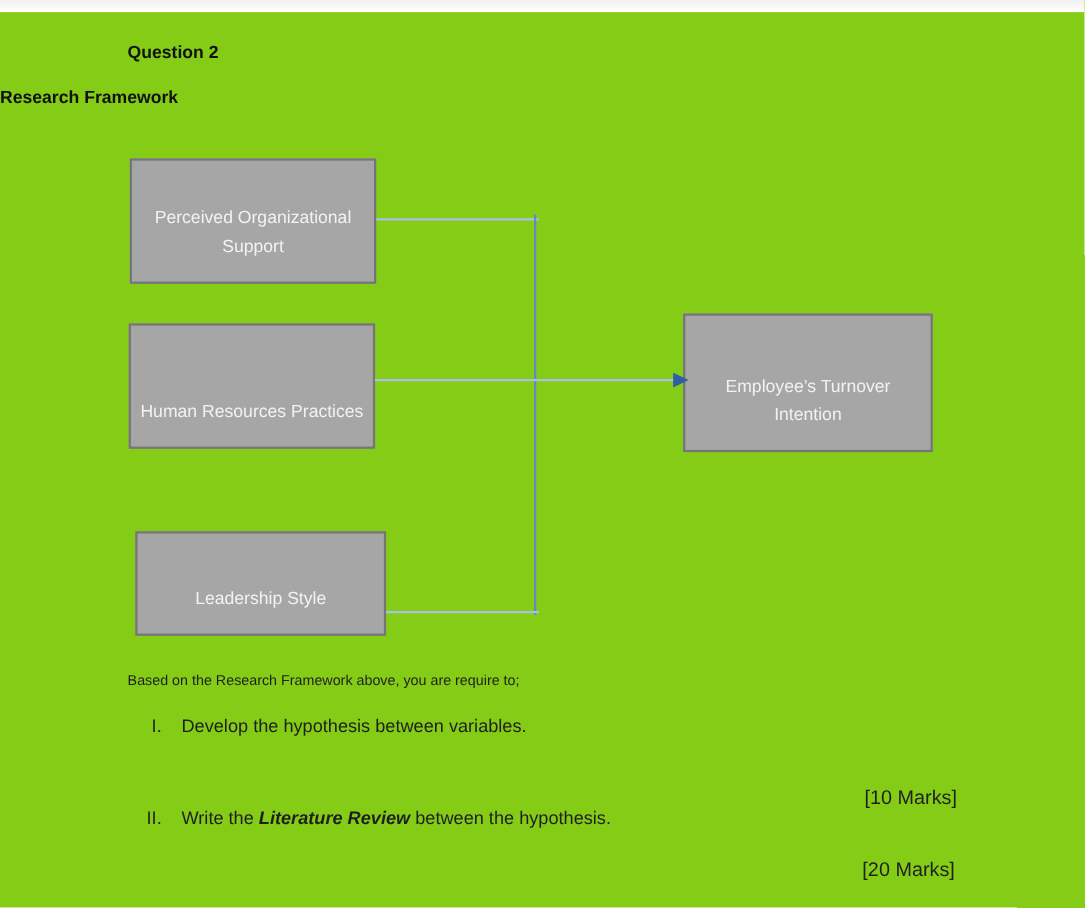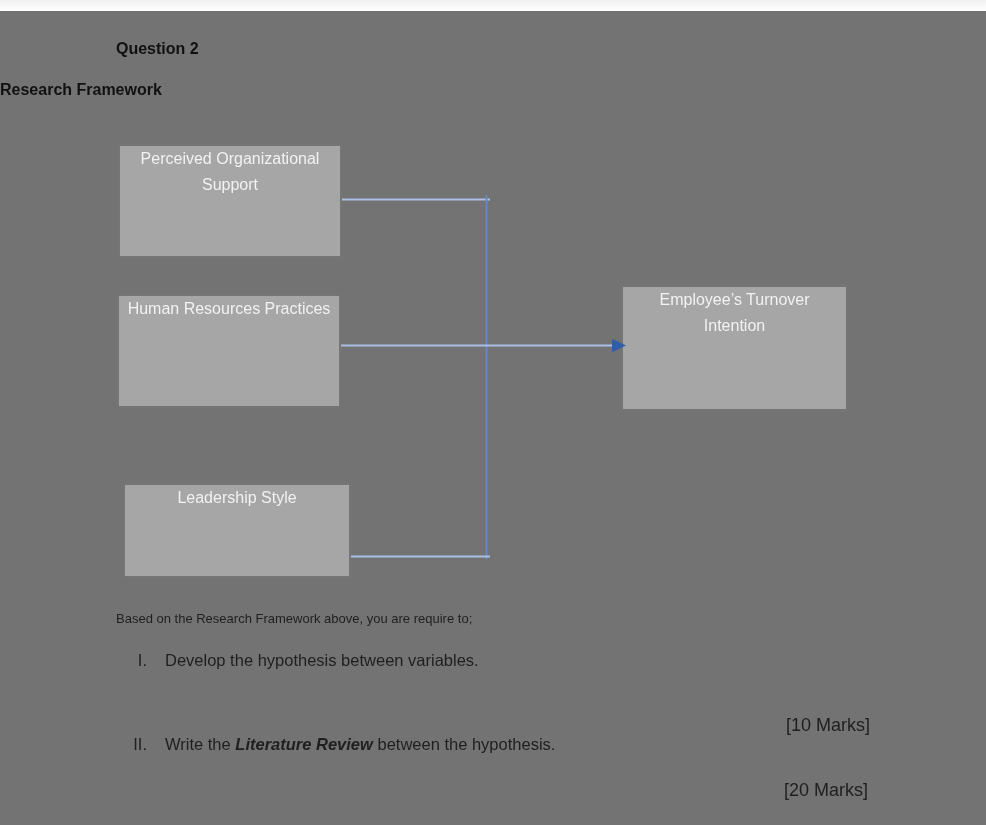--- a/index.html
+++ b/index.html
@@ -1,20 +1,20 @@
 <!DOCTYPE html>
 <html style="--box-fill: #a6a6a6; --box-border: #757575; --box-text: #f2f2f2; --connector-horizontal: #a9bfe6; --connector-vertical: #6189c9; --arrowhead: #2f5da8; --body-text: #1f1f1f;"><head>
 <meta charset="utf-8">
 <style>
   html, body { margin: 0; padding: 0; background: #ffffff; }
   .page {
     position: relative;
     width: 986px;
     height: 825px;
-    background: #737373;
+    background: #84cc16;
     font-family: "Liberation Sans", "DejaVu Sans", sans-serif;
     color: var(--body-text, #1f1f1f);
     overflow: hidden;
   }
   .top-shade {
     position: absolute;
     left: 0; top: 0; width: 100%; height: 11px;
     background: linear-gradient(to bottom, #f1f1f1, #ffffff);
   }
   .question-heading {
@@ -33,21 +33,21 @@
   }
   .dbox {
     position: absolute;
     box-sizing: border-box;
     background: var(--box-fill, #a6a6a6);
     border: 2px solid var(--box-border, #757575);
     color: var(--box-text, #f2f2f2);
     font-size: 16px;
     line-height: 26px;
     display: flex;
-    align-items: flex-start;
+    align-items: flex-end;
     justify-content: center;
     text-align: center;
     padding: 0 14px 18px 14px;
   }
   .dbox-pos { left: 118px; top: 144px; width: 224px; height: 114px; }
   .dbox-hrp { left: 117px; top: 294px; width: 224px; height: 114px; padding-left: 8px; padding-right: 8px; }
   .dbox-ls  { left: 123px; top: 483px; width: 228px; height: 95px; }
   .dbox-eti { left: 621px; top: 285px; width: 227px; height: 126px; }
   .connectors {
     position: absolute;

